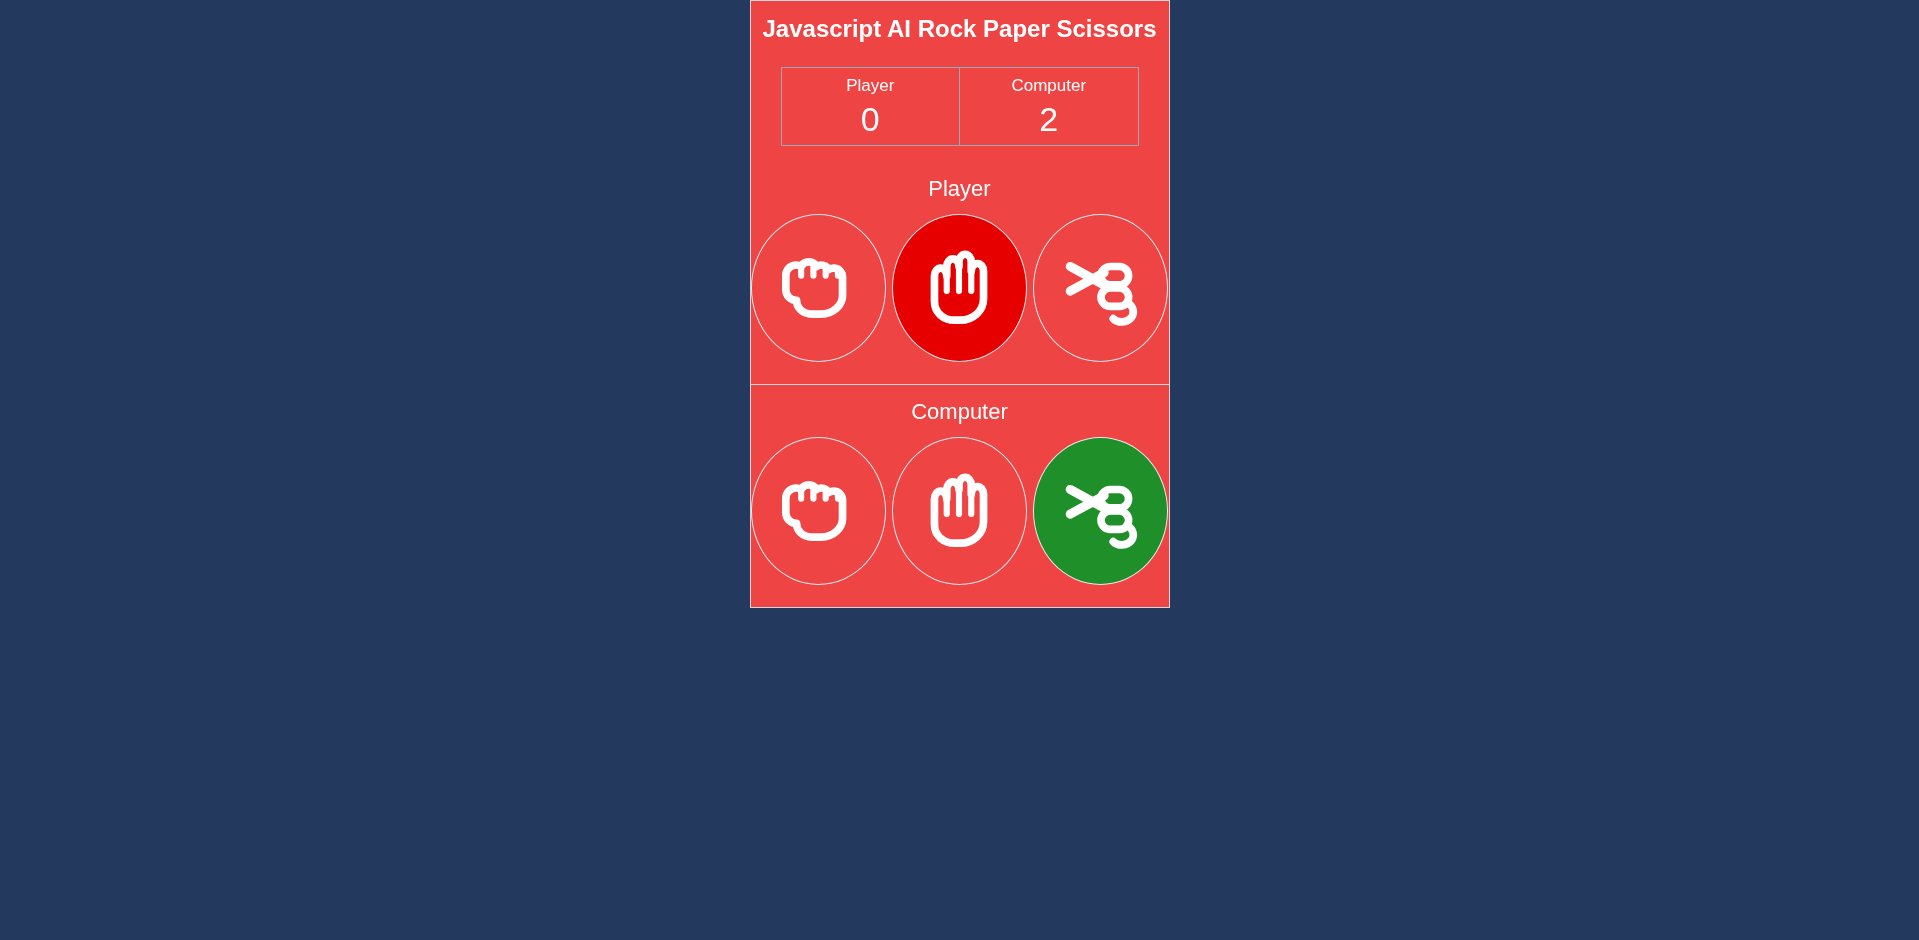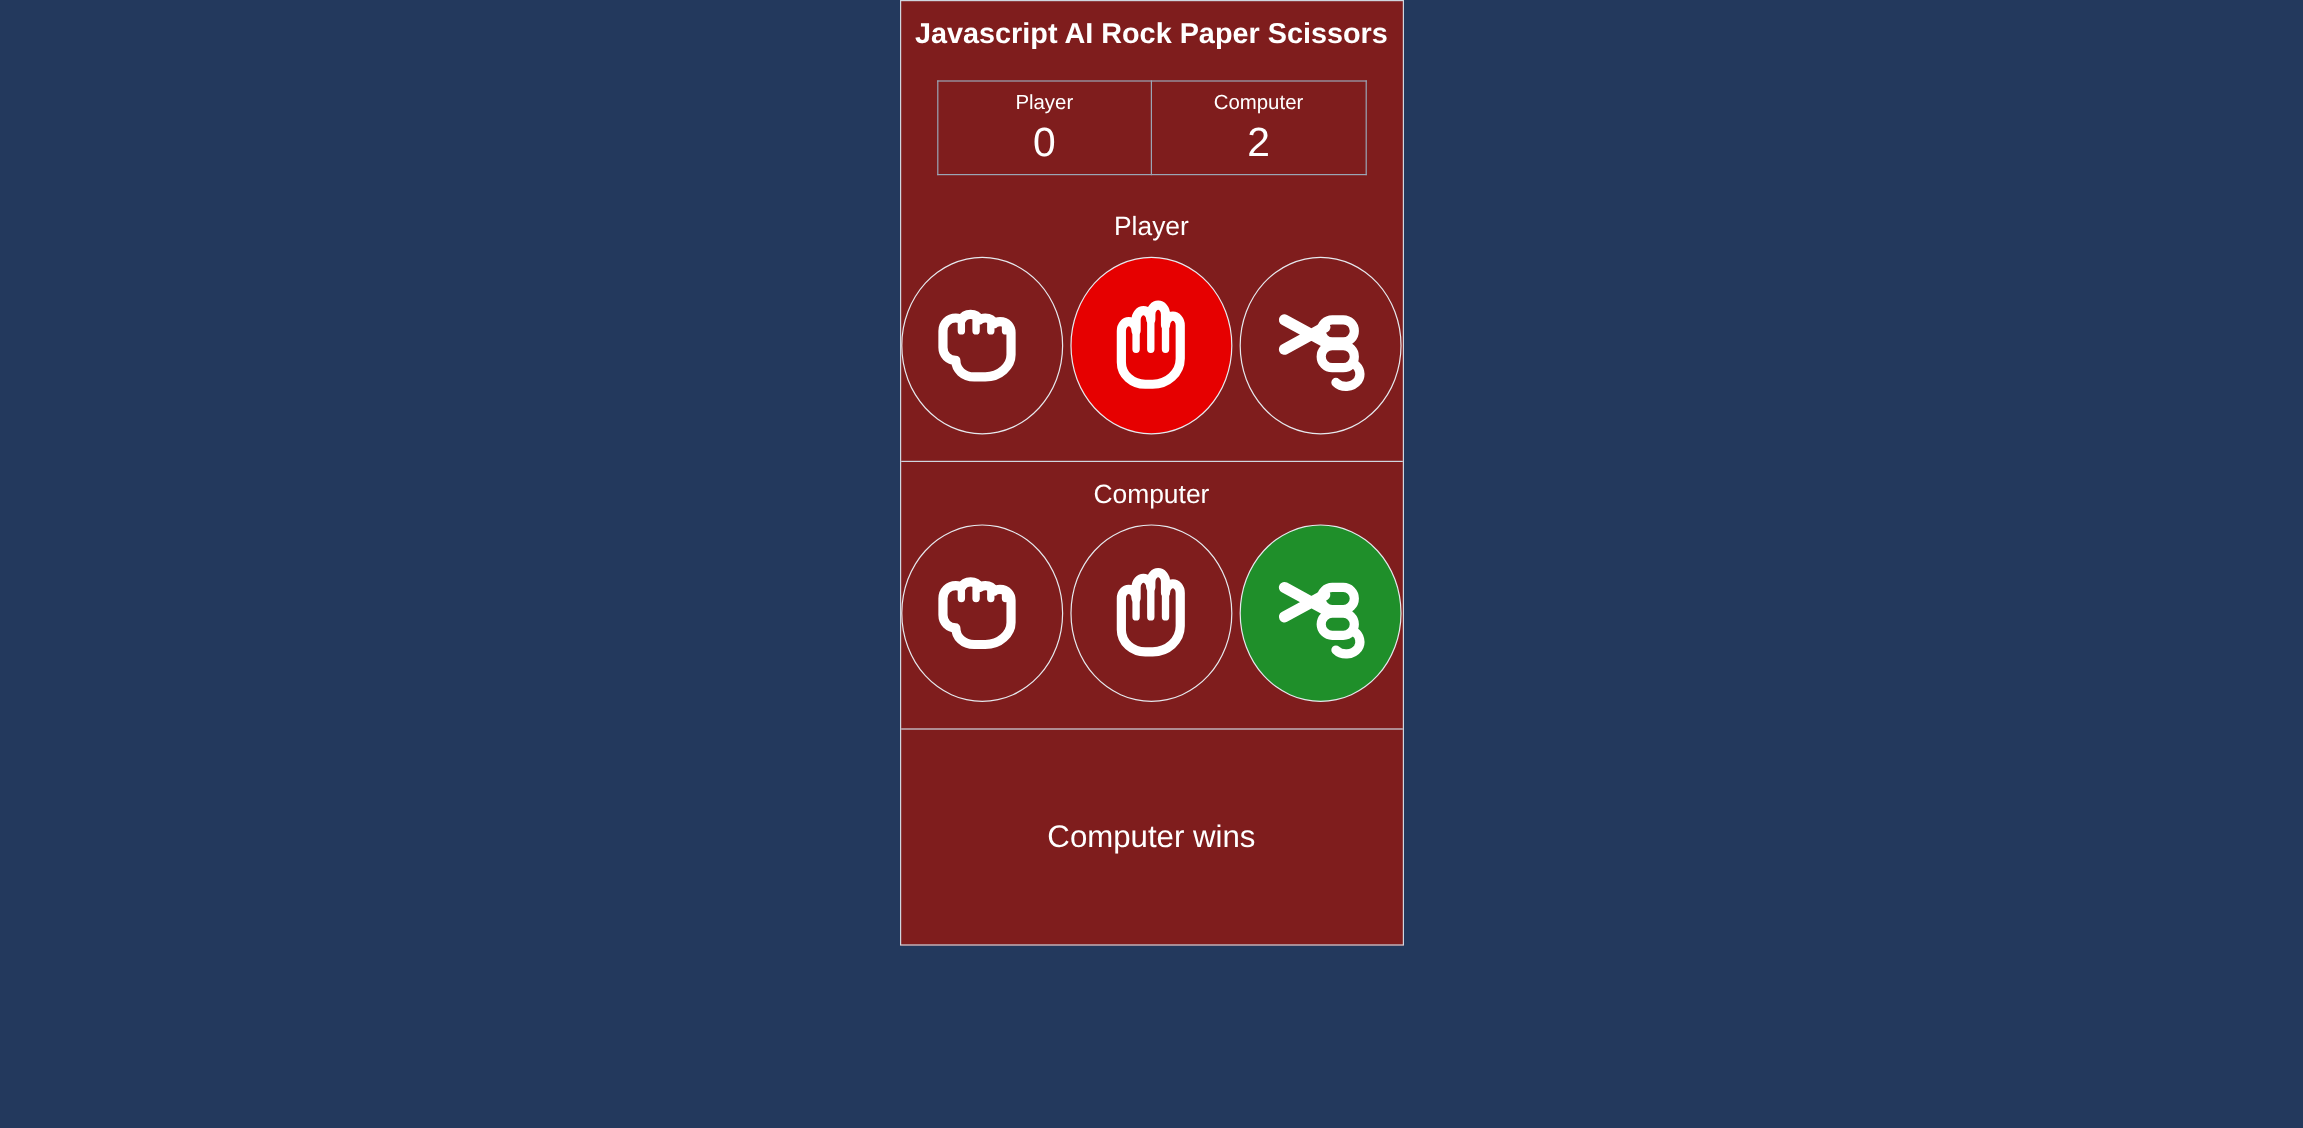--- a/index.html
+++ b/index.html
@@ -6,21 +6,21 @@
   html, body {
     width: 100%; height: 100%;
     background: #23395d;
     font-family: Arial, Helvetica, sans-serif;
     color: #fff;
   }
   .game {
     width: 420px;
     margin: 0 auto;
     border: 1px solid #cfd6df;
-    background: #7f1d1d;
+    background: #ef4444;
   }
   .title {
     text-align: center;
     font-weight: bold;
     font-size: 24px;
     padding: 14px 0 24px 0;
   }
   .score-wrap { padding: 0 30px 30px 30px; }
   .score-table {
     width: 100%;
@@ -147,17 +147,14 @@
           </svg>
       </div>
       <div class="choice static win">
         <svg viewBox="0 0 60 60">
             <use href="#icon-scissors"></use>
           </svg>
       </div>
     </div>
   </div>
 
-  <div class="result-section">
-    <div class="result-text">Computer wins</div>
-  </div>
 
 </div>
 
 </body></html>

